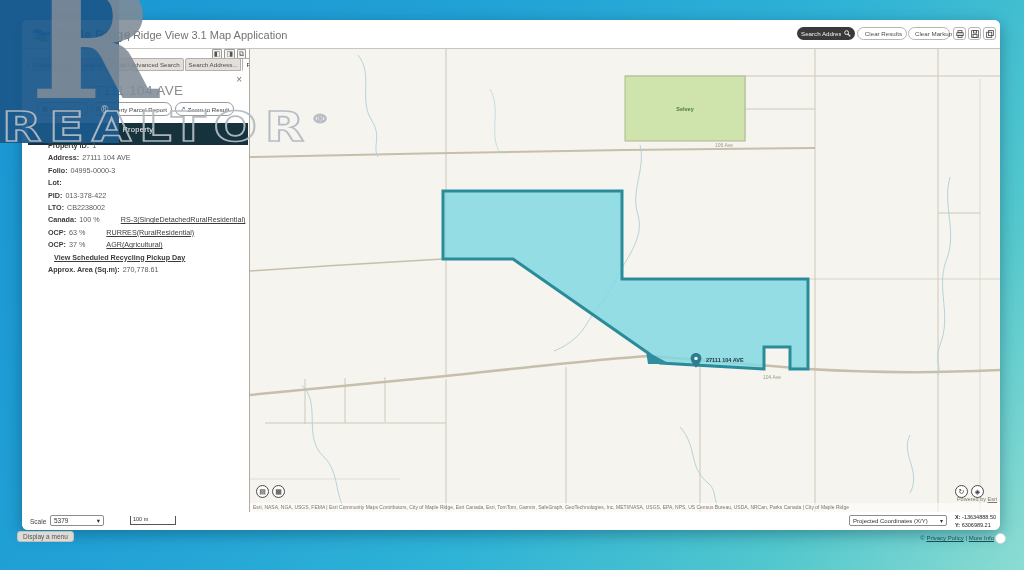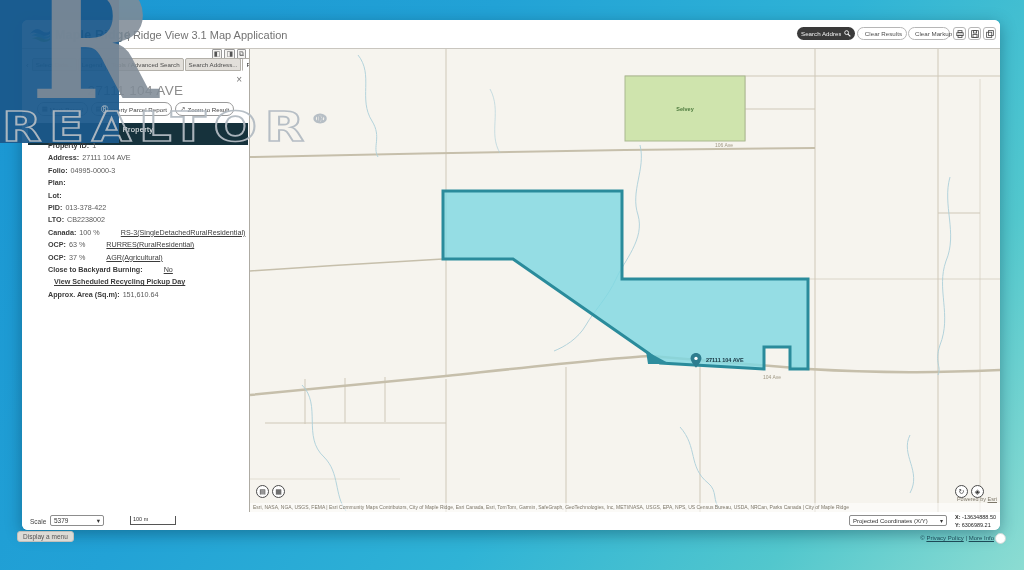--- a/index.html
+++ b/index.html
@@ -189,24 +189,20 @@
             </div>
           <div class="frow">
               <span class="flabel">Address:</span>
               <span class="fval">27111 104 AVE</span>
             </div>
           <div class="frow">
               <span class="flabel">Folio:</span>
               <span class="fval">04995-0000-3</span>
             </div>
           <div class="frow">
-              <span class="flabel">Plan:</span>
-              <span class="fval"></span>
-            </div>
-          <div class="frow">
               <span class="flabel">Lot:</span>
               <span class="fval"></span>
             </div>
           <div class="frow">
               <span class="flabel">PID:</span>
               <span class="fval">013-378-422</span>
             </div>
           <div class="frow">
               <span class="flabel">LTO:</span>
               <span class="fval">CB2238002</span>
@@ -220,29 +216,25 @@
               <span class="flabel">OCP:</span>
               <span class="fval">63 %</span>
               <span class="flink">RURRES(RuralResidential)</span>
             </div>
           <div class="frow">
               <span class="flabel">OCP:</span>
               <span class="fval">37 %</span>
               <span class="flink">AGR(Agricultural)</span>
             </div>
           <div class="frow">
-              <span class="flabel">Close to Backyard Burning:</span>
-              <span class="flink">No</span>
-            </div>
-          <div class="frow">
               <span class="flink boldlink">View Scheduled Recycling Pickup Day</span>
             </div>
           <div class="frow">
               <span class="flabel">Approx. Area (Sq.m):</span>
-              <span class="fval">151,610.64</span>
+              <span class="fval">270,778.61</span>
             </div>
         </div>
       </div>
 
       <div class="map">
         <svg width="750" height="464" viewBox="0 0 750 464">
           <rect width="750" height="464" fill="#f6f4ee"></rect>
 
           <g stroke="#cfc8b8" stroke-width="1" fill="none">
             <path d="M196,0 V327 M196,330 V464"></path>

